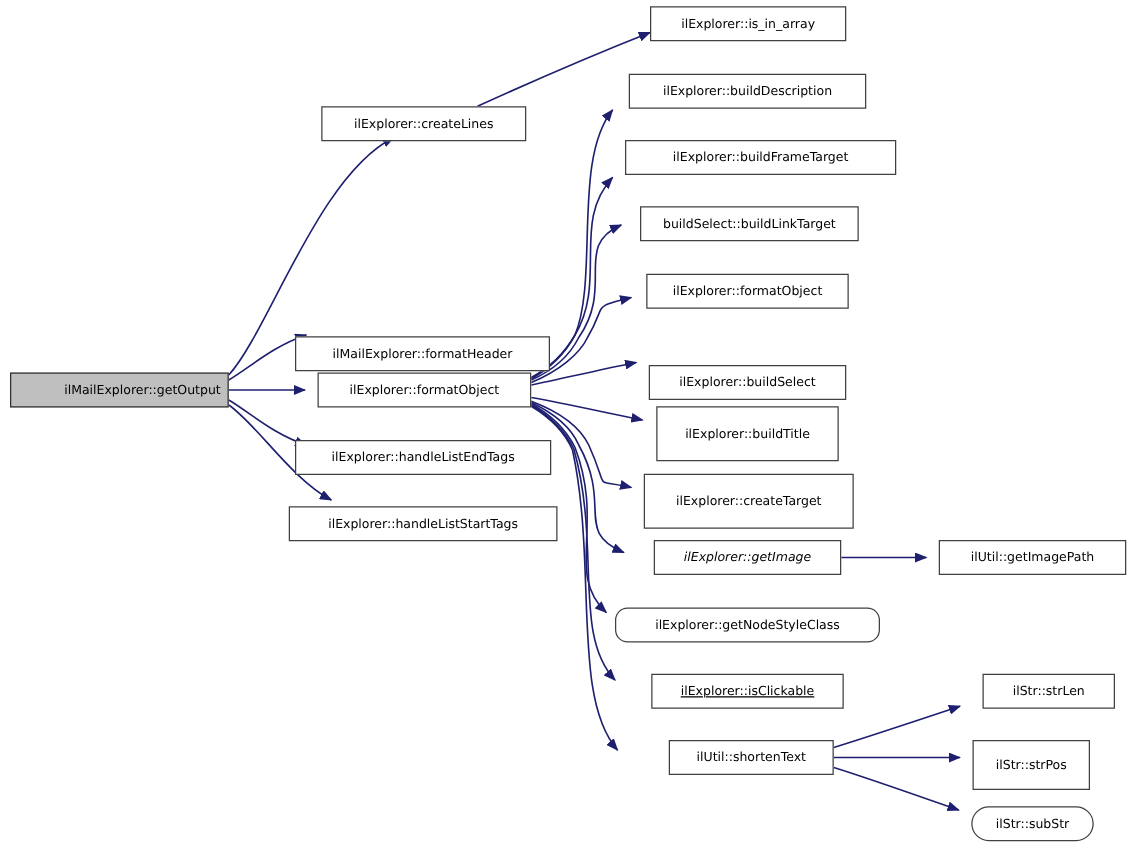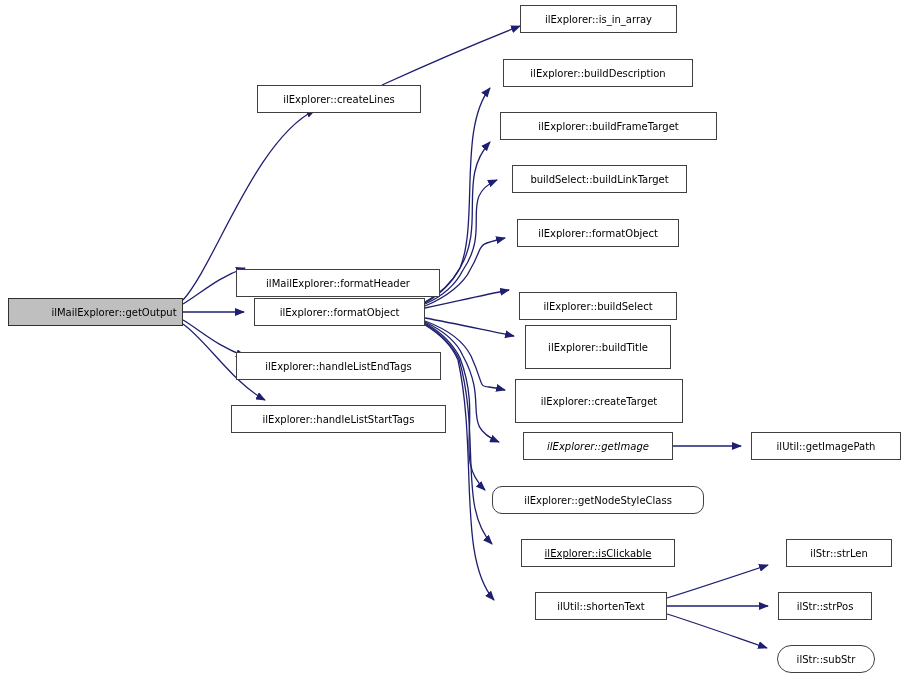--- a/index.html
+++ b/index.html
@@ -138,21 +138,21 @@
       </div>
       <div class="node" style="left: 535px; top: 592px; width: 132px; height: 28px;">
         <span class="node-label">ilUtil::shortenText</span>
       </div>
       <div class="node" style="left: 751px; top: 432px; width: 150px; height: 28px;">
         <span class="node-label">ilUtil::getImagePath</span>
       </div>
       <div class="node" style="left: 786px; top: 539px; width: 106px; height: 28px;">
         <span class="node-label">ilStr::strLen</span>
       </div>
-      <div class="node" style="left: 778px; top: 592px; width: 94px; height: 28px;">
+      <div class="node" style="left: 778px; top: 592px; width: 94px; height: 40px;">
         <span class="node-label">ilStr::strPos</span>
       </div>
       <div class="node" style="left: 777px; top: 645px; width: 98px; height: 28px; border-radius: 14px;">
         <span class="node-label">ilStr::subStr</span>
       </div>
     </div>
 
 </div>
 
 </body></html>

